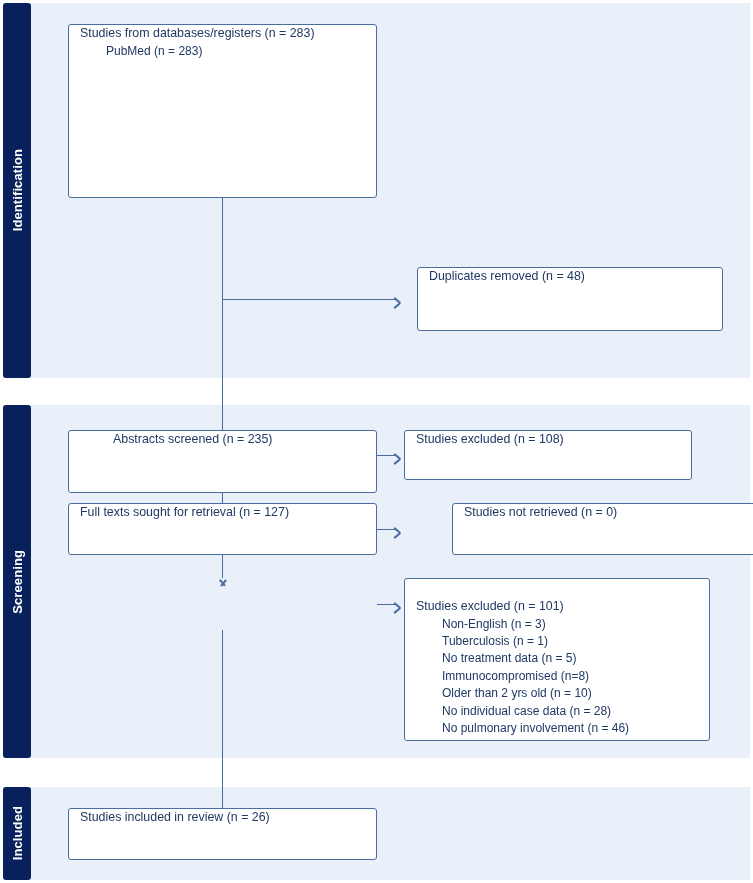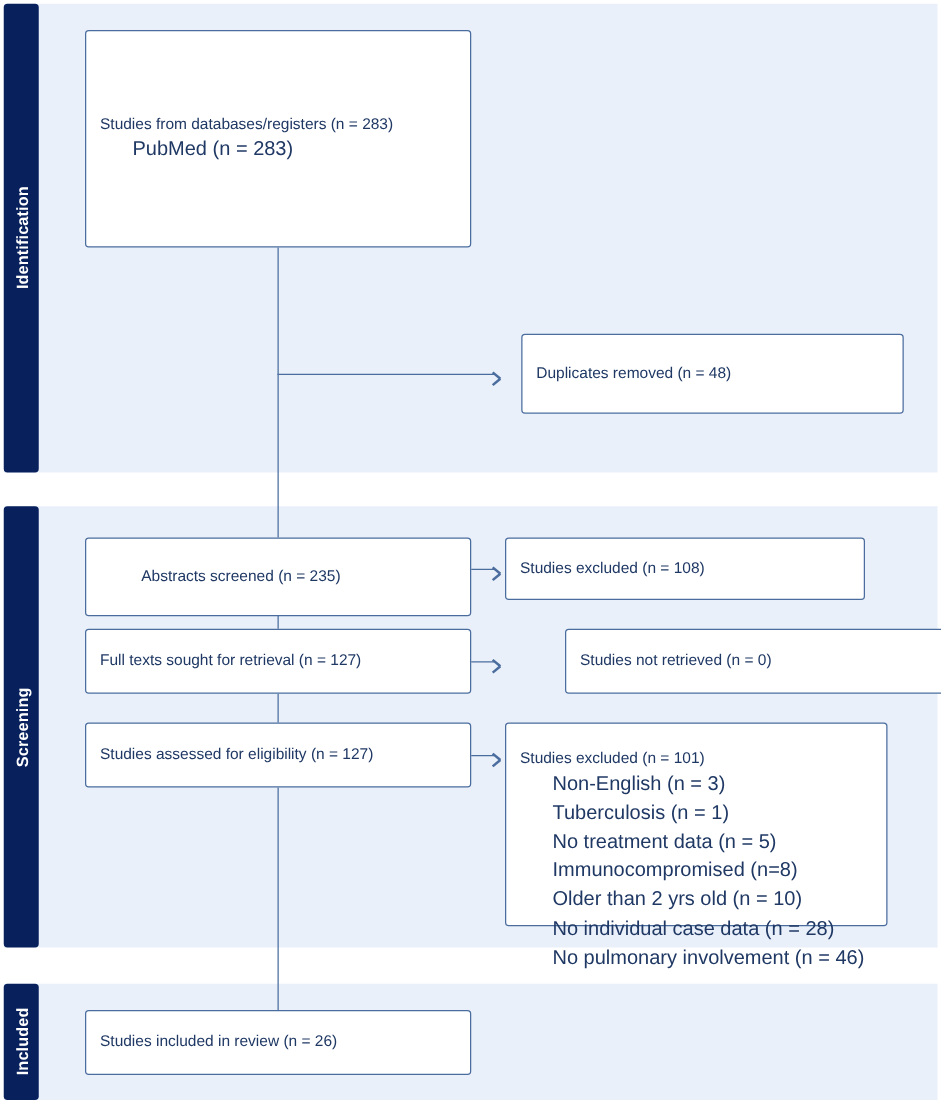--- a/index.html
+++ b/index.html
@@ -55,34 +55,33 @@
     transform: rotate(180deg);
   }
 
   
   .box {
     position: absolute;
     background: #ffffff;
     border: 1.6px solid #4a6d9e;
     border-radius: 3px;
     display: flex;
-    align-items: center;
     padding: 0 11px;
   }
   .box .box-text {
     color: #1f3864;
     font-size: 12.4px;
     line-height: 1.42;
     white-space: pre-wrap;
   }
   .box.top-align { align-items: flex-start; padding-top: 19px; }
 
   .sub-list {
     color: #1f3864;
-    font-size: 16px;
+    font-size: 12px;
     line-height: 1.45;
     padding-left: 26px;
     white-space: pre-wrap;
   }
 
   
   .box-identification { left: 68px;  top: 24px;  width: 309px; height: 174px; }
   .box-duplicates     { left: 404px; top: 267px; width: 306px; height: 64px; margin-left: 13px;  }
   .box-abstracts      { left: 68px;  top: 430px; width: 309px; height: 63px; padding-left: 44px;  }
   .box-excluded-1     { left: 404px; top: 430px; width: 288px; height: 50px;  }
@@ -192,23 +191,20 @@
   </div>
 
   <div class="box box-fulltext">
     <div class="box-text">Full texts sought for retrieval (n = 127)</div>
   </div>
 
   <div class="box box-notretrieved">
     <div class="box-text">Studies not retrieved (n = 0)</div>
   </div>
 
-  <div class="box box-eligibility">
-    <div class="box-text">Studies assessed for eligibility (n = 127)</div>
-  </div>
 
   <div class="box box-excluded-2 top-align">
     <div>
       <div class="box-text">Studies excluded (n = 101)</div>
       <div class="sub-list">Non-English (n = 3)
 Tuberculosis (n = 1)
 No treatment data (n = 5)
 Immunocompromised (n=8)
 Older than 2 yrs old (n = 10)
 No individual case data (n = 28)

